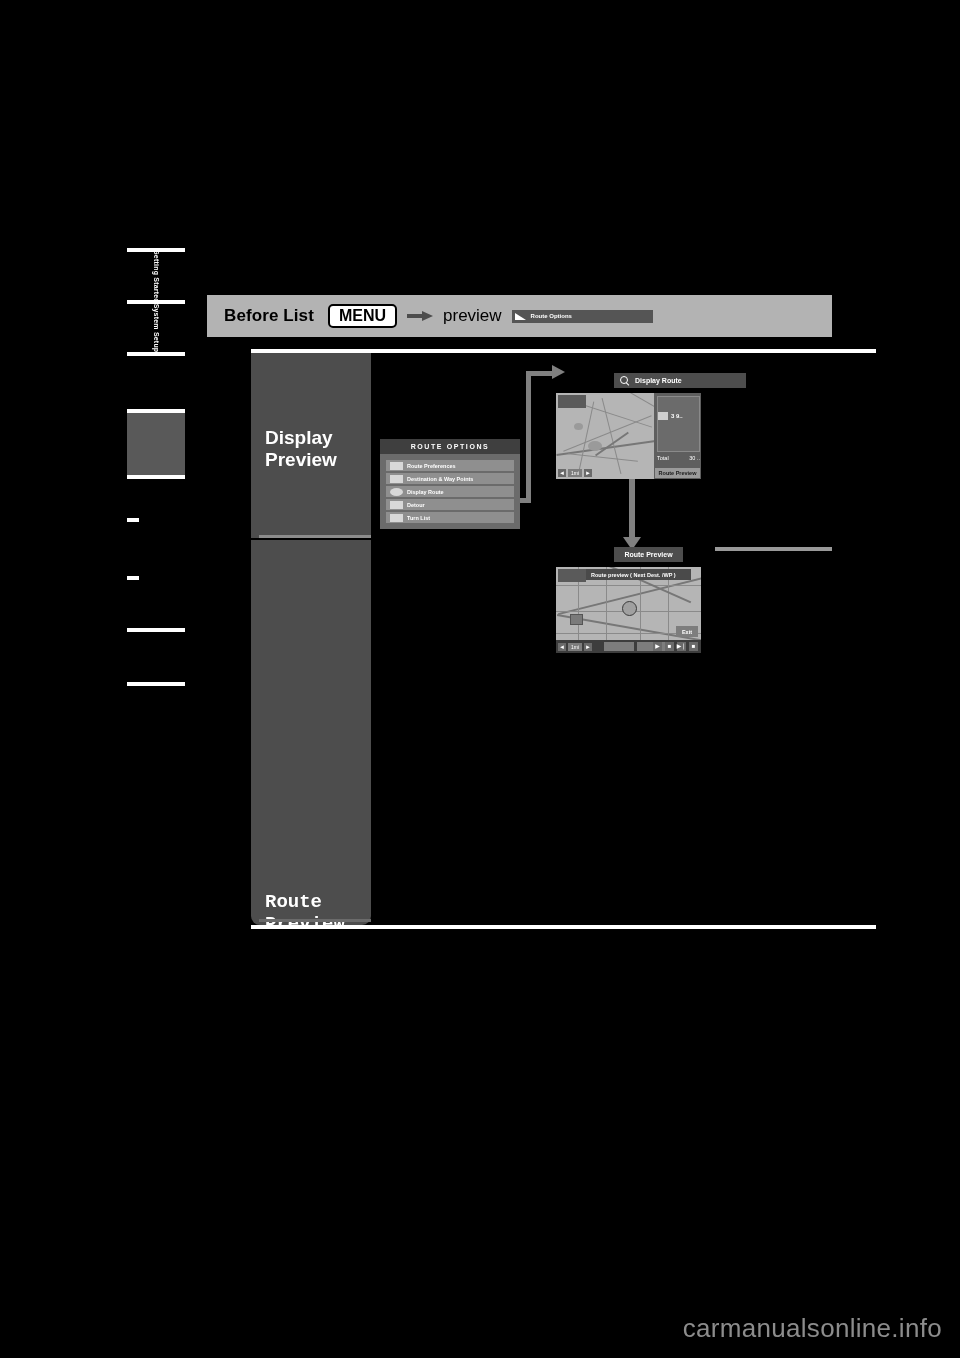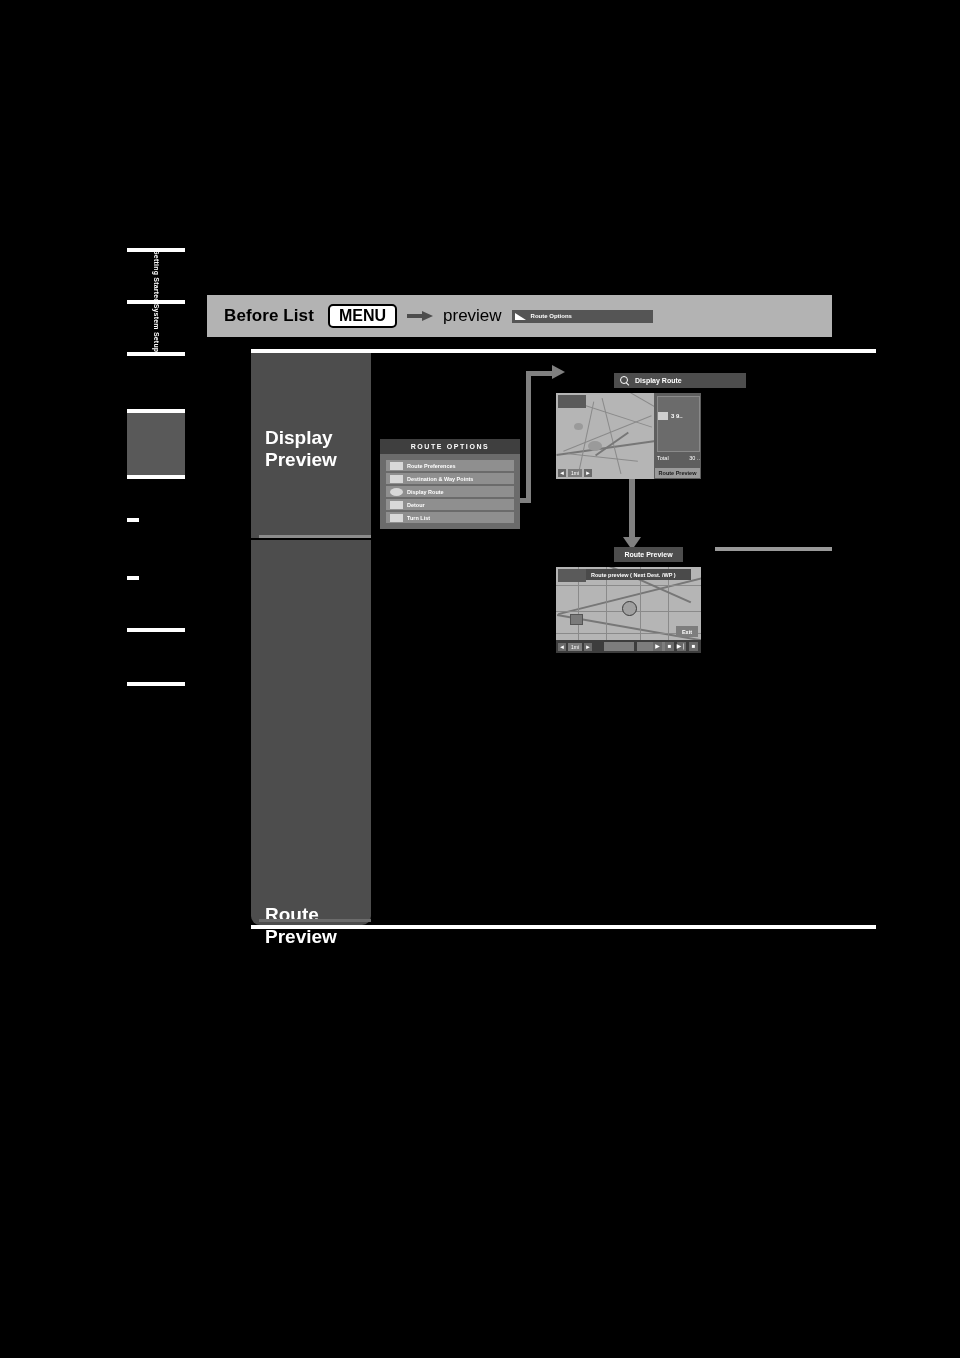--- a/index.html
+++ b/index.html
@@ -47,21 +47,21 @@
   .cframe{position:absolute;left:207px;top:349px;width:625px;height:580px;margin-left:44px;}
   .topline{position:absolute;left:0;top:0;width:625px;height:4px;background:#fff;}
   .botline{position:absolute;left:0;bottom:0;width:625px;height:4px;background:#fff;}
   .panelA{position:absolute;left:0;top:4px;width:120px;height:185px;background:#4d4d4d;}
   .panelB{position:absolute;left:0;top:191px;width:120px;height:385px;background:#4d4d4d;
           border-bottom-left-radius:9px;border-bottom-right-radius:9px;}
   .panel-div{position:absolute;left:8px;top:186px;width:112px;height:3px;background:#8c8c8c;}
   .panel-div2{position:absolute;left:8px;top:570px;width:112px;height:3px;background:#6b6b6b;}
   .ph{position:absolute;color:#fff;font-size:19px;font-weight:bold;line-height:22px;}
   .phA{left:14px;top:74px;}
-  .phB{left:14px;top:364px;}
+  .phB{left:14px;top:351px;font-family:Liberation Mono, monospace;}
 
   
   .conn{position:absolute;background:#808080;}
   .conn-v{width:5px;}
   .conn-h{height:5px;}
   .ahead-r{position:absolute;width:0;height:0;
     border-top:7px solid transparent;border-bottom:7px solid transparent;
     border-left:13px solid #808080;}
   .ahead-d{position:absolute;width:0;height:0;
     border-left:9px solid transparent;border-right:9px solid transparent;
@@ -302,13 +302,14 @@
           <span class="pb">■</span>
           <span class="pb">▶❘</span>
           <span class="pb">■</span>
         </div>
       </div>
     </div>
   </div>
 
   <div class="rrule" style="left:715px;top:547px;width:117px;"></div>
 
+  <div class="wm">carmanualsonline.info</div>
 </div>
 
 </body></html>

